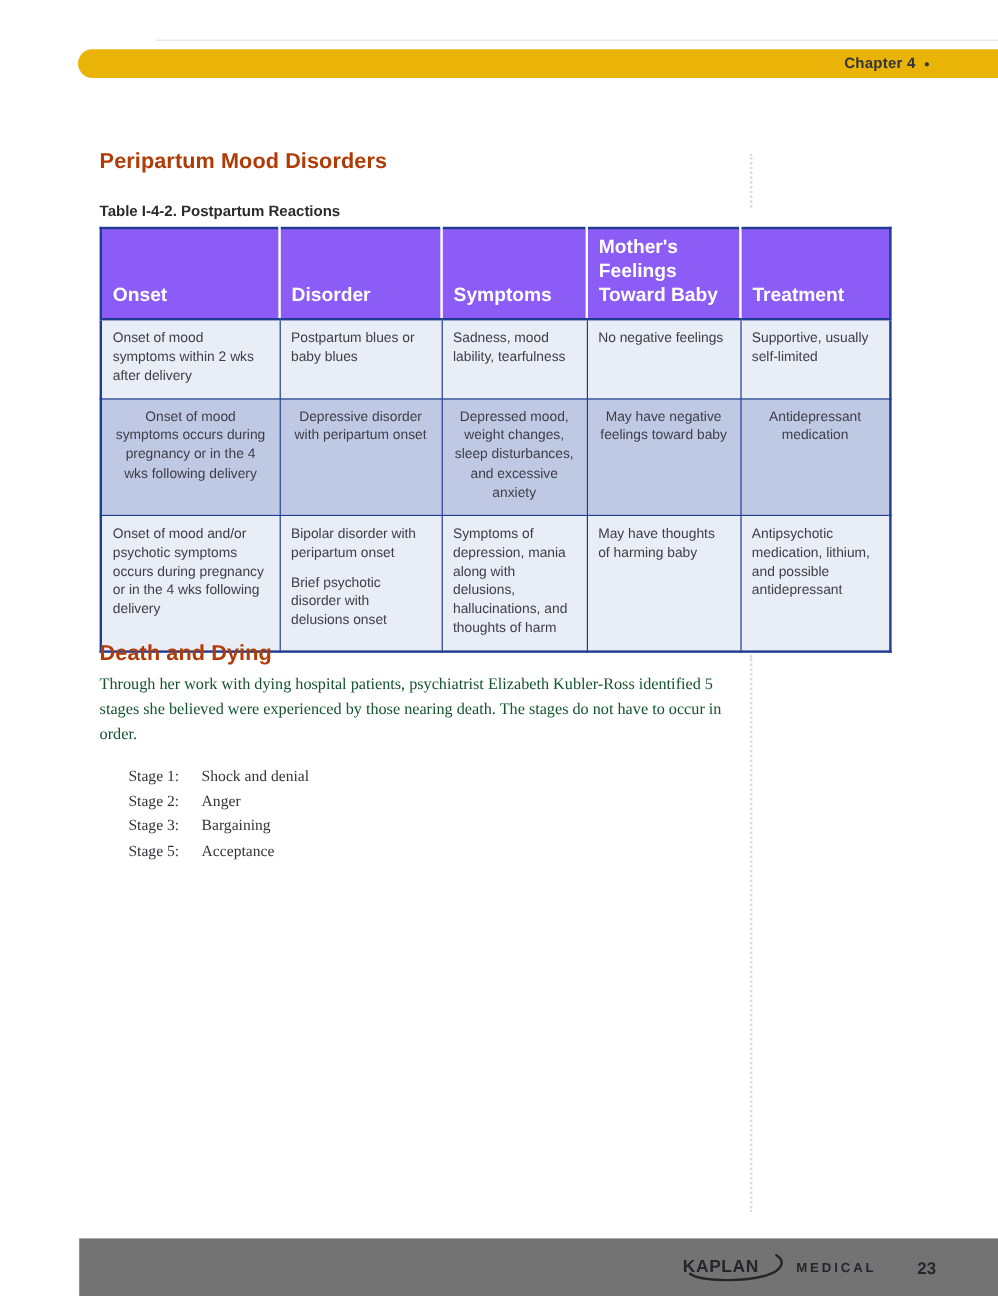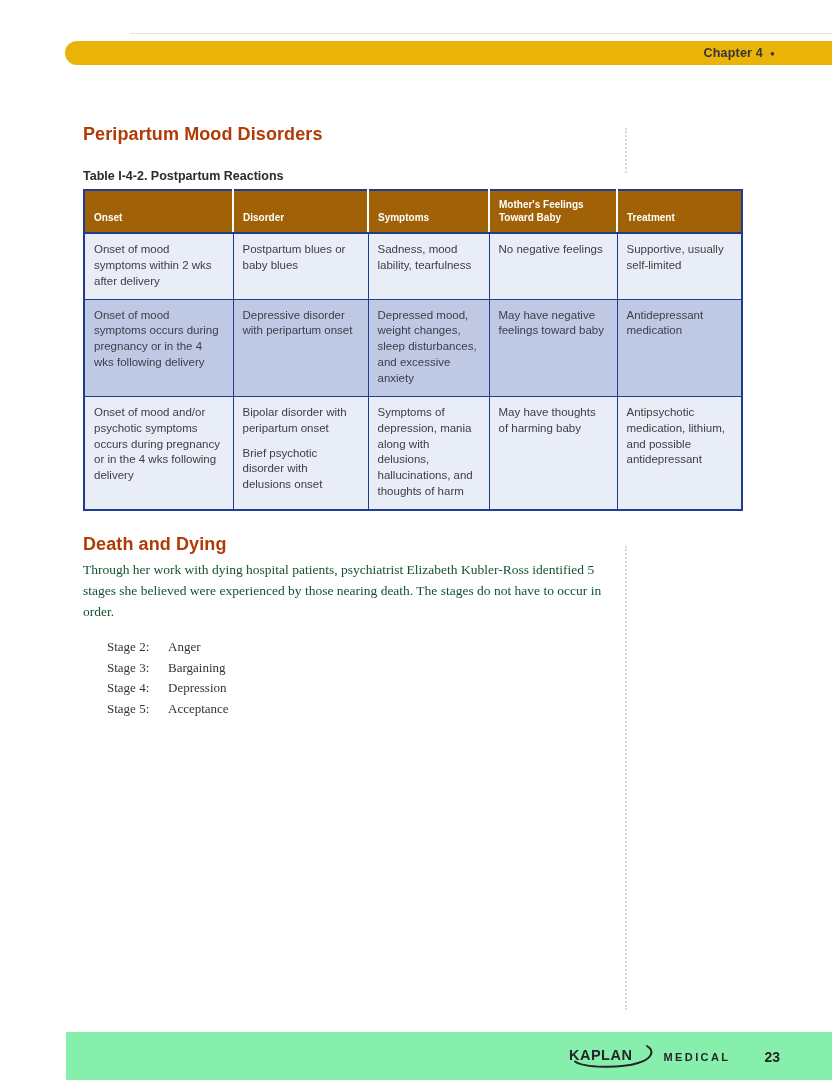--- a/index.html
+++ b/index.html
@@ -53,43 +53,43 @@
     font-size: 12.5px; font-weight: bold; color: #2b2b2b;
   }
   table.reactions {
     position: absolute; top: 189px; left: 83px;
     width: 658px;
     border-collapse: collapse;
     table-layout: fixed;
     border: 2px solid #1e3c91;
   }
   table.reactions th {
-    background: #a16207;
+    background: #8b5cf6;
     color: #ffffff;
-    font-size: 10px; font-weight: bold;
+    font-size: 16px; font-weight: bold;
     text-align: left; vertical-align: bottom;
     padding: 6px 8px 8px 9px;
     border-left: 2px solid #ffffff;
     border-bottom: 2px solid #1e3c91;
     height: 43px;
     line-height: 1.25;
   }
   table.reactions th:first-child { border-left: none; }
   table.reactions td {
     font-size: 11.5px; color: #3d3d47;
     vertical-align: top; text-align: left;
     padding: 8px 9px 9px 9px;
     border: 1.5px solid #1e3c91;
     line-height: 1.38;
   }
   table.reactions td p + p { margin-top: 9px; }
   tr.row-light td { background: #e9edf6; }
   tr.row-medium td { background: #c0c9e4; }
   tr.row-1 td { height: 64px; }
-  tr.row-2 td { height: 86px; }
+  tr.row-2 td { height: 86px; text-align: center; }
   tr.row-3 td { height: 105px; }
 
   
   .death-section { position: absolute; top: 534px; left: 83px; width: 540px; }
   .death-section .section-heading { margin-bottom: 5px; }
   .body-paragraph {
     font-family: "Liberation Serif", "DejaVu Serif", serif;
     font-size: 13.5px; color: #14532d; line-height: 1.55;
     width: 528px;
   }
@@ -98,21 +98,21 @@
     display: flex;
     font-family: "Liberation Serif", "DejaVu Serif", serif;
     font-size: 13px; color: #33333a;
     line-height: 20.8px;
   }
   .stage-label { width: 61px; flex: 0 0 61px; }
 
   
   .footer {
     position: absolute; top: 1032px; left: 66px; right: 0; height: 48px;
-    background: #86efac;
+    background: #737373;
     display: flex; align-items: center; justify-content: flex-end;
     padding-right: 52px; padding-top: 2px;
   }
   .brand-logo { display: flex; align-items: center; }
   .brand-logo svg { display: block; }
   .brand-medical {
     font-size: 11px; font-weight: bold; color: #26262a;
     letter-spacing: 2.4px; margin-left: 6px;
   }
   .footer .page-number {
@@ -209,30 +209,30 @@
         </td>
     </tr>
   </tbody>
 </table>
 
 <div class="death-section">
   <h2 class="section-heading">Death and Dying</h2>
   <p class="body-paragraph">Through her work with dying hospital patients, psychiatrist Elizabeth Kubler-Ross identified 5 stages she believed were experienced by those nearing death. The stages do not have to occur in order.</p>
   <div class="stages-list">
     <div class="stage-row">
+      <span class="stage-label">Stage 1:</span>
+      <span class="stage-text">Shock and denial</span>
+    </div>
+    <div class="stage-row">
       <span class="stage-label">Stage 2:</span>
       <span class="stage-text">Anger</span>
     </div>
     <div class="stage-row">
       <span class="stage-label">Stage 3:</span>
       <span class="stage-text">Bargaining</span>
-    </div>
-    <div class="stage-row">
-      <span class="stage-label">Stage 4:</span>
-      <span class="stage-text">Depression</span>
     </div>
     <div class="stage-row">
       <span class="stage-label">Stage 5:</span>
       <span class="stage-text">Acceptance</span>
     </div>
   </div>
 </div>
 
 <div class="dotted-rule dotted-rule-2"></div>
 

